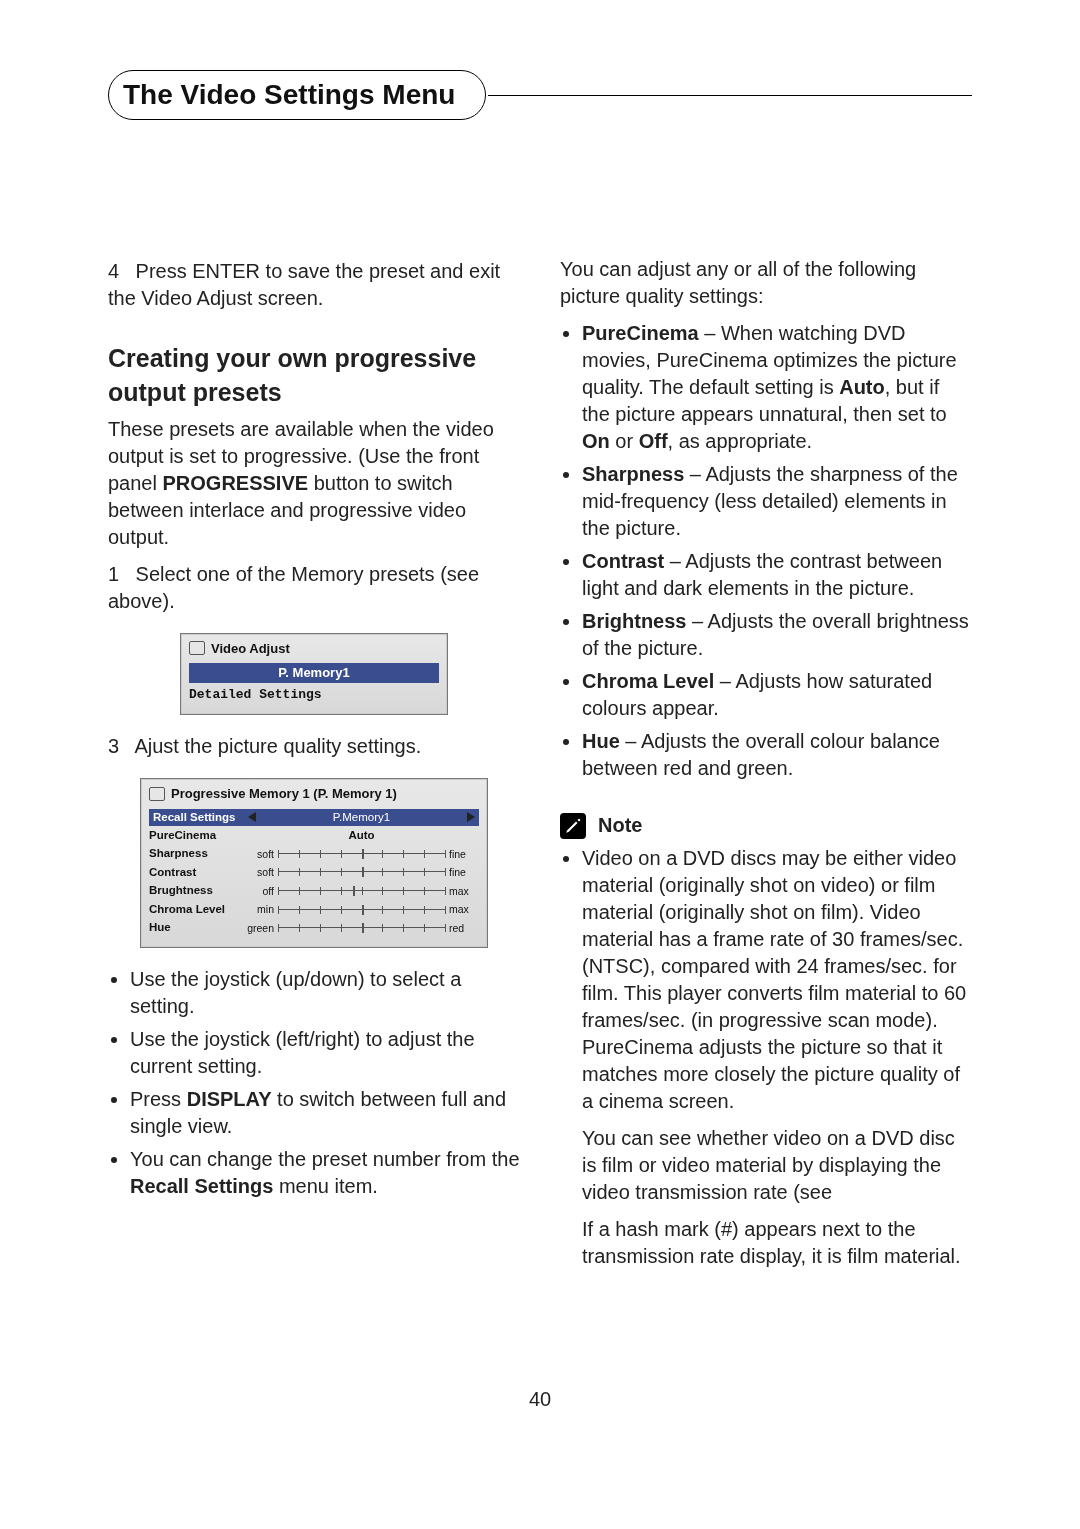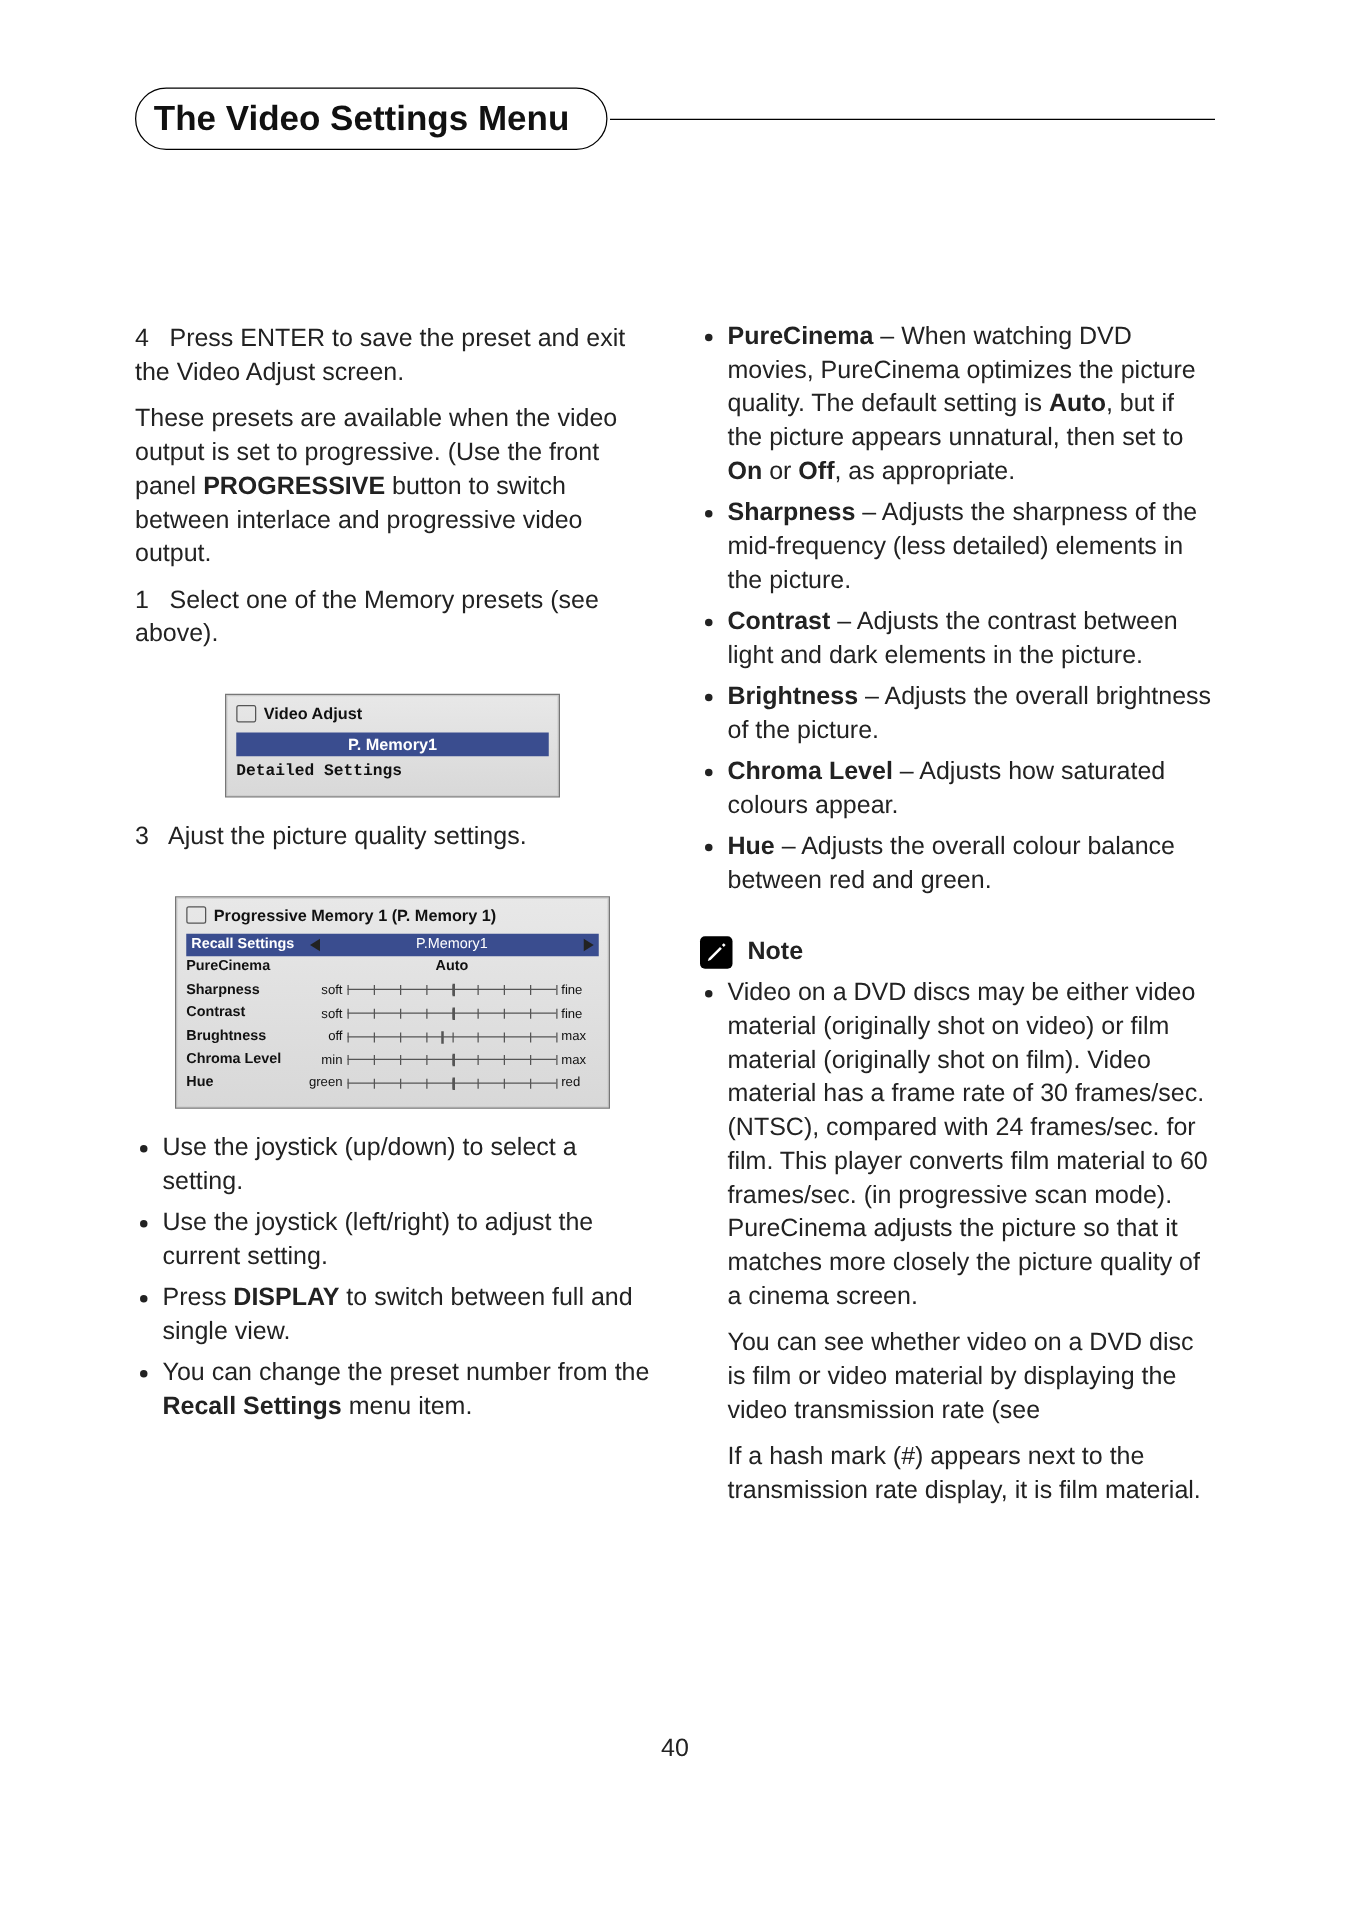--- a/index.html
+++ b/index.html
@@ -62,21 +62,21 @@
   p { margin: 6px 0 10px 0; }
   ul { margin: 6px 0 10px 0; padding-left: 22px; }
   ul li { margin: 6px 0; }
   .bold { font-weight: 700; }
 
   
   .ui-box {
     border: 1px solid #777;
     background: linear-gradient(#e8e8e8,#d8d8d8);
     width: 290px;
-    margin: 34px auto 18px auto;
+    margin: 18px auto 18px auto;
     font-family: Arial, sans-serif;
     font-size: 13px;
     color: #111;
     padding: 6px 8px 10px 8px;
     box-shadow: inset 0 0 0 1px #ccc;
   }
   .ui-title {
     font-weight: 700;
     font-size: 13px;
     display: flex;
@@ -196,20 +196,21 @@
 
   <div class="cols">
 
     <div class="col">
 
       <p class="step">
         <span class="stepnum">4</span>
         <span>Press ENTER to save the preset and exit the Video Adjust screen.</span>
       </p>
 
+      <h2 class="subhead">Creating your own progressive output presets</h2>
       <p>
         <span>These presets are available when the video output is set to progressive. (Use the front panel </span><span class="bold">PROGRESSIVE</span><span> button to switch between interlace and progressive video output.</span>
       </p>
 
       <p class="step">
         <span class="stepnum">1</span>
         <span>Select one of the Memory presets (see above).</span>
       </p>
 
 
@@ -347,20 +348,21 @@
           <li>Use the joystick (up/down) to select a setting.</li>
           <li>Use the joystick (left/right) to adjust the current setting.</li>
           <li><span>Press </span><span class="bold">DISPLAY</span><span> to switch between full and single view.</span></li>
           <li><span>You can change the preset number from the </span><span class="bold">Recall Settings</span><span> menu item.</span></li>
         </ul>
 
     </div>
 
     <div class="col">
 
+      <p>You can adjust any or all of the following picture quality settings:</p>
 
       <ul id="settings-list">
           <li><span class="bold">PureCinema</span><span> – When watching DVD movies, PureCinema optimizes the picture quality. The default setting is </span><span class="bold">Auto</span><span>, but if the picture appears unnatural, then set to </span><span class="bold">On</span><span> or </span><span class="bold">Off</span><span>, as appropriate.</span></li>
           <li><span class="bold">Sharpness</span><span> – Adjusts the sharpness of the mid-frequency (less detailed) elements in the picture.</span></li>
           <li><span class="bold">Contrast</span><span> – Adjusts the contrast between light and dark elements in the picture.</span></li>
           <li><span class="bold">Brightness</span><span> – Adjusts the overall brightness of the picture.</span></li>
           <li><span class="bold">Chroma Level</span><span> – Adjusts how saturated colours appear.</span></li>
           <li><span class="bold">Hue</span><span> – Adjusts the overall colour balance between red and green.</span></li>
         </ul>
 

